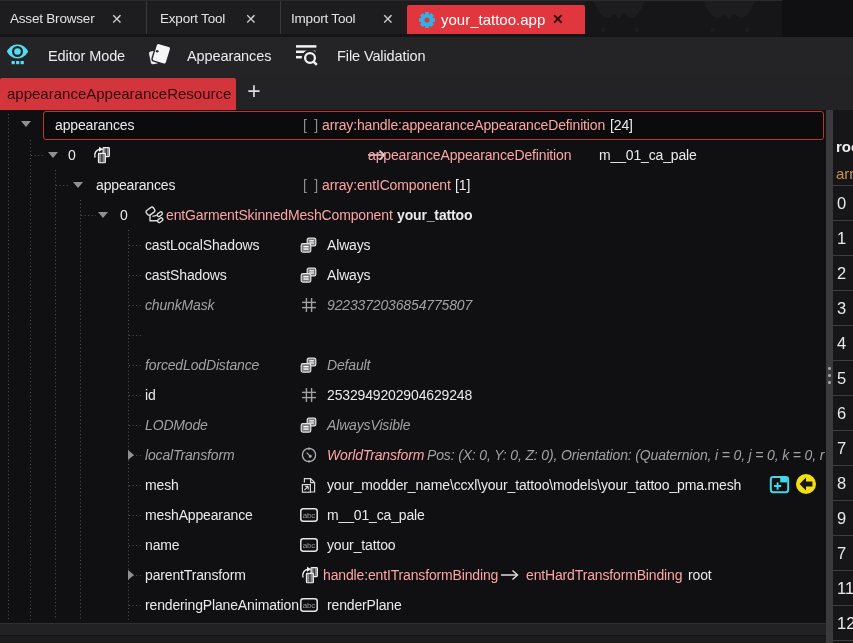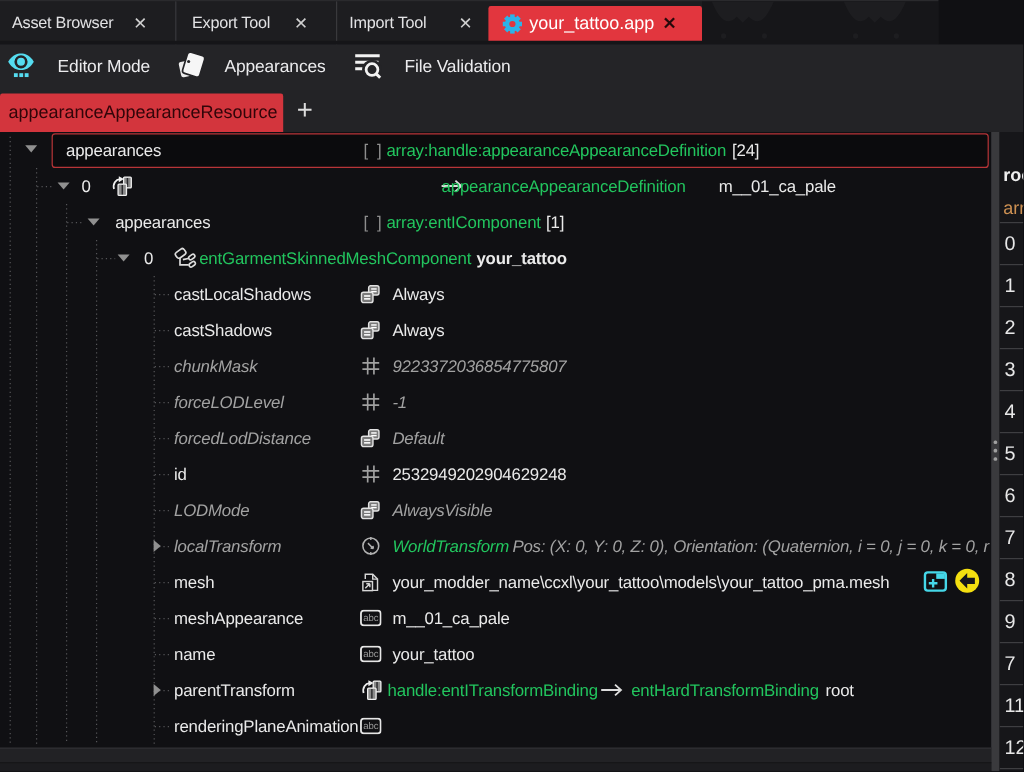--- a/index.html
+++ b/index.html
@@ -15,21 +15,21 @@
 #activetab .x{position:absolute;left:145px;top:0;height:30px;line-height:29px;font-size:14px;font-weight:bold;color:#27090b}
 #toolbar{position:absolute;left:0;top:37px;width:853px;height:38px;background:#242427}
 .tb-lbl{position:absolute;top:0;height:38px;line-height:38px;font-size:14.5px;letter-spacing:-0.1px;color:#ececee}
 #doctabs{position:absolute;left:0;top:75px;width:853px;height:35px;background:#232326}
 #redtab{position:absolute;left:0;top:3px;width:236px;height:32px;background:#d3353d;border-radius:2px 2px 0 0}
 #redtab .t{position:absolute;left:7px;top:0;height:32px;line-height:31px;font-size:15px;color:#310509;white-space:pre}
 #plus{position:absolute;left:240px;top:0;width:28px;height:35px;line-height:33px;text-align:center;font-size:23px;font-weight:300;color:#dcdcdc}
 #tree{position:absolute;left:0;top:110px;width:826px;height:514px;background:#101013;overflow:hidden}
 .row{position:absolute;left:0;width:826px;height:30px;line-height:30px;font-size:14px;letter-spacing:-0.15px;color:#eaeaea;white-space:pre}
 .row span{position:absolute;top:0;height:30px;line-height:30px}
-.org{color:#22c55e}
+.org{color:#fca5a5}
 .wht{color:#eaeaea}
 .gry{color:#8d8d8d}
 .dim{color:#a2a2a2;font-style:italic}
 .bold{font-weight:bold}
 #selrow{position:absolute;left:43px;top:0.5px;width:781px;height:29px;background:#0b0b0d;border:1px solid #b83538;border-radius:3px;box-sizing:border-box}
 #splitter{position:absolute;left:826px;top:110px;width:7px;height:533px;background:#3a3a3d}
 #rpanel{position:absolute;left:833px;top:110px;width:20px;height:533px;background:#161619;overflow:hidden}
 .rcell{position:absolute;left:0;width:20px;height:35px;line-height:35px;font-size:16.5px;color:#e8e8e8;border-bottom:1px solid #3e3e41;box-sizing:border-box;padding-left:4px}
 #status{position:absolute;left:0;top:623px;width:826px;height:20px;background:#222225;border-top:1px solid #303033;box-sizing:border-box}
 #status .b2{position:absolute;left:0;top:11px;width:826px;height:9px;background:#1c1c1f;border-top:1px solid #161618}
@@ -188,28 +188,20 @@
           <rect x="3.4" y="11.4" width="5.2" height="1.3" fill="#fff"></rect>
         </svg><span class="wht" style="left:327px">Always</span></div>
     <div class="row" style="top:180px"><span class="dim" style="left:145px">chunkMask</span><svg class="abs" style="left:301px;top:7px" width="16" height="16" viewBox="0 0 16 16">
           <g stroke="#a0a0a0" stroke-width="1.4" fill="none">
             <line x1="5.4" y1="1" x2="5.4" y2="15"></line>
             <line x1="10.6" y1="1" x2="10.6" y2="15"></line>
             <line x1="1" y1="5.4" x2="15" y2="5.4"></line>
             <line x1="1" y1="10.6" x2="15" y2="10.6"></line>
           </g>
         </svg><span class="dim" style="left:327px">9223372036854775807</span></div>
-    <div class="row" style="top:210px"><span class="dim" style="left:145px">forceLODLevel</span><svg class="abs" style="left:301px;top:7px" width="16" height="16" viewBox="0 0 16 16">
-          <g stroke="#a0a0a0" stroke-width="1.4" fill="none">
-            <line x1="5.4" y1="1" x2="5.4" y2="15"></line>
-            <line x1="10.6" y1="1" x2="10.6" y2="15"></line>
-            <line x1="1" y1="5.4" x2="15" y2="5.4"></line>
-            <line x1="1" y1="10.6" x2="15" y2="10.6"></line>
-          </g>
-        </svg><span class="dim" style="left:327px">-1</span></div>
     <div class="row" style="top:240px"><span class="dim" style="left:145px">forcedLodDistance</span><svg class="abs" style="left:300px;top:7px" width="17" height="17" viewBox="0 0 17 17">
           <rect x="7.2" y="1.2" width="8.6" height="7.6" rx="1.6" fill="#7a7a7a" stroke="#e2e2e2" stroke-width="1.2"></rect>
           <rect x="9.3" y="3.2" width="4.6" height="1.2" fill="#fff"></rect>
           <rect x="9.3" y="5.4" width="4.6" height="1.2" fill="#fff"></rect>
           <rect x="1.2" y="6.6" width="9.6" height="8.6" rx="1.8" fill="#7a7a7a" stroke="#e2e2e2" stroke-width="1.2"></rect>
           <rect x="3.4" y="9" width="5.2" height="1.3" fill="#fff"></rect>
           <rect x="3.4" y="11.4" width="5.2" height="1.3" fill="#fff"></rect>
         </svg><span class="dim" style="left:327px">Default</span></div>
     <div class="row" style="top:270px"><span class="wht" style="left:145px">id</span><svg class="abs" style="left:301px;top:7px" width="16" height="16" viewBox="0 0 16 16">
           <g stroke="#a0a0a0" stroke-width="1.4" fill="none">
@@ -264,21 +256,21 @@
           <line x1="8.9" y1="8.2" x2="8.9" y2="16" stroke="#2a2a2d" stroke-width="1.2"></line>
           <path d="M2 11.5 C0.8 7 3.4 3.6 7 3.2" fill="none" stroke="#efefef" stroke-width="1.5"></path>
           <path d="M6 0.8 L10.3 3.2 L6 5.8 Z" fill="#efefef"></path>
         </svg><span class="org" style="left:323px">handle:entITransformBinding</span><svg class="abs" style="left:500px;top:9px" width="20" height="12" viewBox="0 0 20 12">
           <line x1="1" y1="6" x2="17" y2="6" stroke="#dcdcdc" stroke-width="1.5"></line>
           <path d="M12.5 1.5 L17.5 6 L12.5 10.5" fill="none" stroke="#dcdcdc" stroke-width="1.5"></path>
         </svg><span class="org" style="left:526px">entHardTransformBinding</span><span class="wht" style="left:688px">root</span></div>
     <div class="row" style="top:480px"><span class="wht" style="left:145px;max-width:157px;overflow:hidden">renderingPlaneAnimation</span><svg class="abs" style="left:300px;top:8px" width="18" height="14" viewBox="0 0 18 14">
           <rect x="0.8" y="0.8" width="16.4" height="12.4" rx="2.4" fill="none" stroke="#e6e6e6" stroke-width="1.5"></rect>
           <text x="9" y="9.8" font-size="8" fill="#9a9a9a" text-anchor="middle" font-family="Liberation Sans">abc</text>
-        </svg></div>
+        </svg><span class="wht" style="left:327px">renderPlane</span></div>
   </div>
   <div id="splitter">
     <div class="abs" style="left:2px;top:257px;width:2.5px;height:2.5px;border-radius:50%;background:#a0a0a0"></div>
     <div class="abs" style="left:2px;top:264px;width:2.5px;height:2.5px;border-radius:50%;background:#a0a0a0"></div>
     <div class="abs" style="left:2px;top:271px;width:2.5px;height:2.5px;border-radius:50%;background:#a0a0a0"></div>
   </div>
   <div id="rpanel">
     <div class="abs" style="left:3px;top:28px;font-size:15px;font-weight:bold;color:#efefef;white-space:pre">root</div>
     <div class="abs" style="left:3px;top:55px;font-size:15px;color:#cc9052;white-space:pre">array</div>
     <div class="abs" style="left:0;top:75px;width:20px;height:1px;background:#3e3e41"></div>

